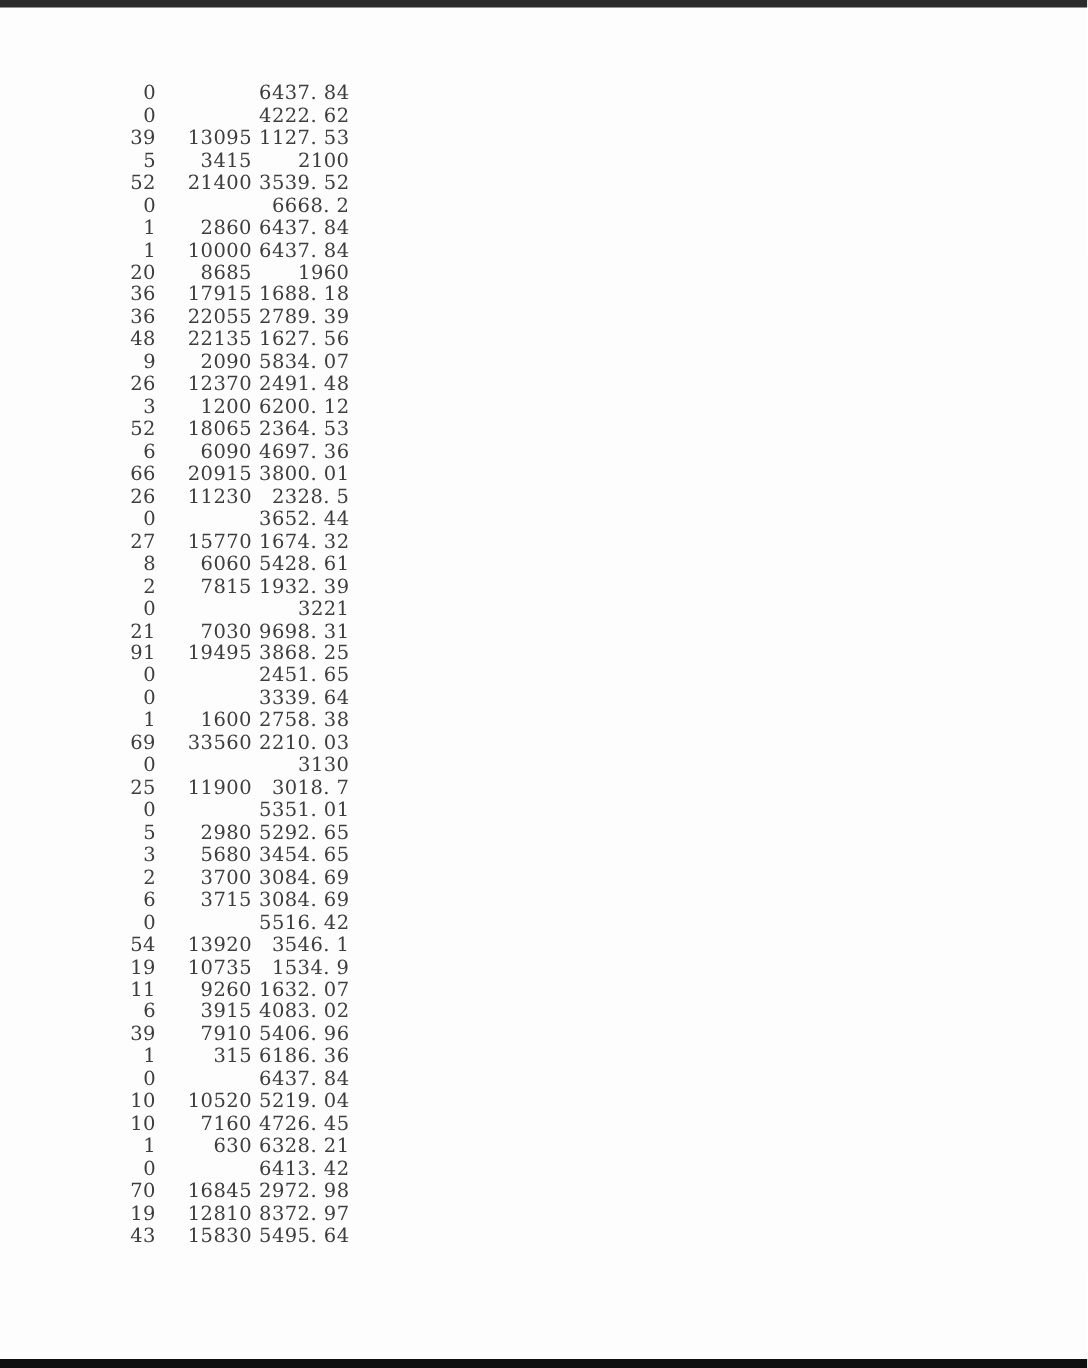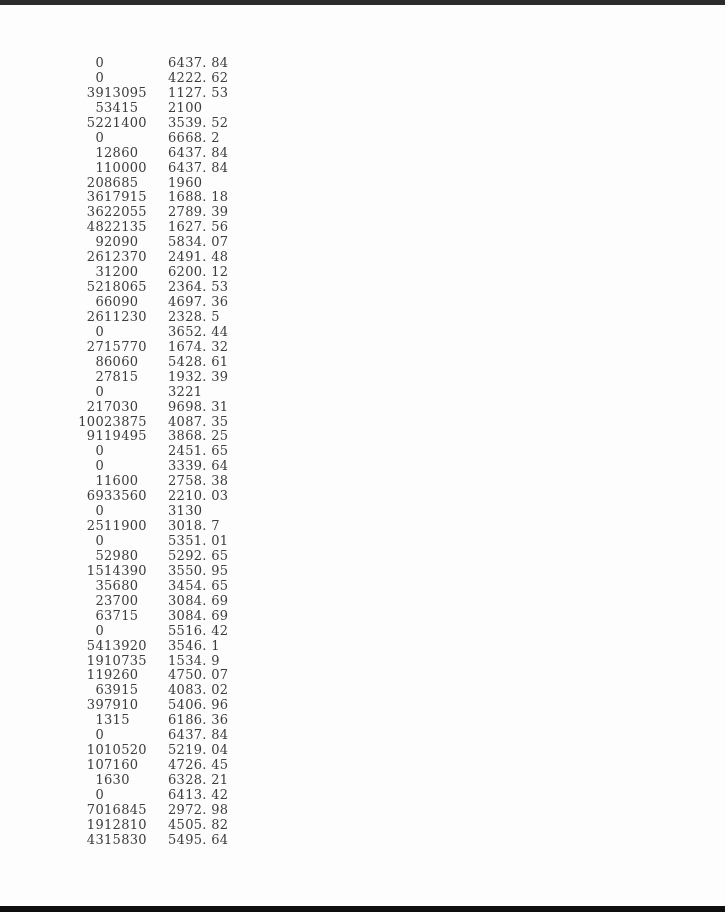--- a/index.html
+++ b/index.html
@@ -38,22 +38,22 @@
   }
   .row {
     display: flex;
     height: 14.95px;
     line-height: 14.95px;
     font-size: 13px;
     color: #3d3d3d;
     letter-spacing: 0.3px;
   }
   .c1 { width: 104px; text-align: right; }
-  .c2 { width: 64px;  text-align: left; }
-  .c3 { width: 65px;  }
+  .c2 { width: 64px;  text-align: right; }
+  .c3 { width: 65px;  text-align: right; }
 </style>
 </head>
 <body>
 
 <div class="page">
   <div class="bar-top"></div>
   <div class="data-table">
       <div class="row">
         <div class="c1">0</div>
         <div class="c2"></div>
@@ -133,20 +133,25 @@
         <div class="c1">52</div>
         <div class="c2">18065</div>
         <div class="c3">2364. 53</div>
       </div>
       <div class="row">
         <div class="c1">6</div>
         <div class="c2">6090</div>
         <div class="c3">4697. 36</div>
       </div>
       <div class="row">
+        <div class="c1">66</div>
+        <div class="c2">20915</div>
+        <div class="c3">3800. 01</div>
+      </div>
+      <div class="row">
         <div class="c1">26</div>
         <div class="c2">11230</div>
         <div class="c3">2328. 5</div>
       </div>
       <div class="row">
         <div class="c1">0</div>
         <div class="c2"></div>
         <div class="c3">3652. 44</div>
       </div>
       <div class="row">
@@ -168,25 +173,20 @@
         <div class="c1">0</div>
         <div class="c2"></div>
         <div class="c3">3221</div>
       </div>
       <div class="row">
         <div class="c1">21</div>
         <div class="c2">7030</div>
         <div class="c3">9698. 31</div>
       </div>
       <div class="row">
-        <div class="c1">100</div>
-        <div class="c2">23875</div>
-        <div class="c3">4087. 35</div>
-      </div>
-      <div class="row">
         <div class="c1">91</div>
         <div class="c2">19495</div>
         <div class="c3">3868. 25</div>
       </div>
       <div class="row">
         <div class="c1">0</div>
         <div class="c2"></div>
         <div class="c3">2451. 65</div>
       </div>
       <div class="row">
@@ -218,25 +218,20 @@
         <div class="c1">0</div>
         <div class="c2"></div>
         <div class="c3">5351. 01</div>
       </div>
       <div class="row">
         <div class="c1">5</div>
         <div class="c2">2980</div>
         <div class="c3">5292. 65</div>
       </div>
       <div class="row">
-        <div class="c1">15</div>
-        <div class="c2">14390</div>
-        <div class="c3">3550. 95</div>
-      </div>
-      <div class="row">
         <div class="c1">3</div>
         <div class="c2">5680</div>
         <div class="c3">3454. 65</div>
       </div>
       <div class="row">
         <div class="c1">2</div>
         <div class="c2">3700</div>
         <div class="c3">3084. 69</div>
       </div>
       <div class="row">
@@ -255,21 +250,21 @@
         <div class="c3">3546. 1</div>
       </div>
       <div class="row">
         <div class="c1">19</div>
         <div class="c2">10735</div>
         <div class="c3">1534. 9</div>
       </div>
       <div class="row">
         <div class="c1">11</div>
         <div class="c2">9260</div>
-        <div class="c3">4750. 07</div>
+        <div class="c3">1632. 07</div>
       </div>
       <div class="row">
         <div class="c1">6</div>
         <div class="c2">3915</div>
         <div class="c3">4083. 02</div>
       </div>
       <div class="row">
         <div class="c1">39</div>
         <div class="c2">7910</div>
         <div class="c3">5406. 96</div>
@@ -305,21 +300,21 @@
         <div class="c3">6413. 42</div>
       </div>
       <div class="row">
         <div class="c1">70</div>
         <div class="c2">16845</div>
         <div class="c3">2972. 98</div>
       </div>
       <div class="row">
         <div class="c1">19</div>
         <div class="c2">12810</div>
-        <div class="c3">4505. 82</div>
+        <div class="c3">8372. 97</div>
       </div>
       <div class="row">
         <div class="c1">43</div>
         <div class="c2">15830</div>
         <div class="c3">5495. 64</div>
       </div>
     </div>
   <div class="bar-bottom"></div>
 </div>
 

